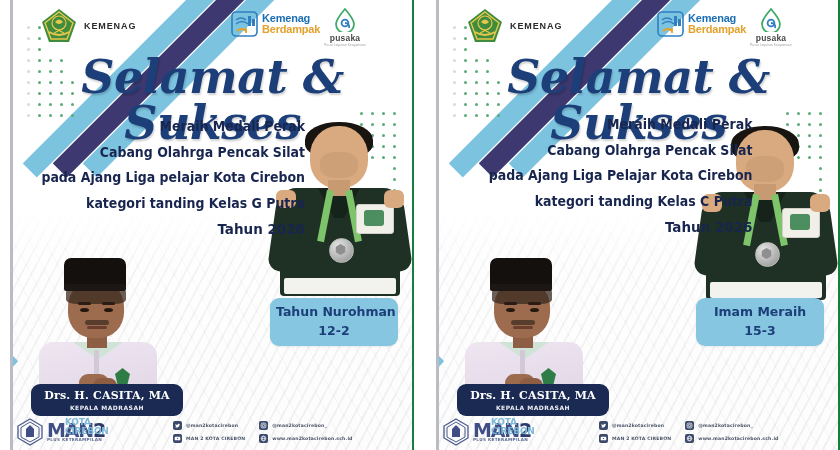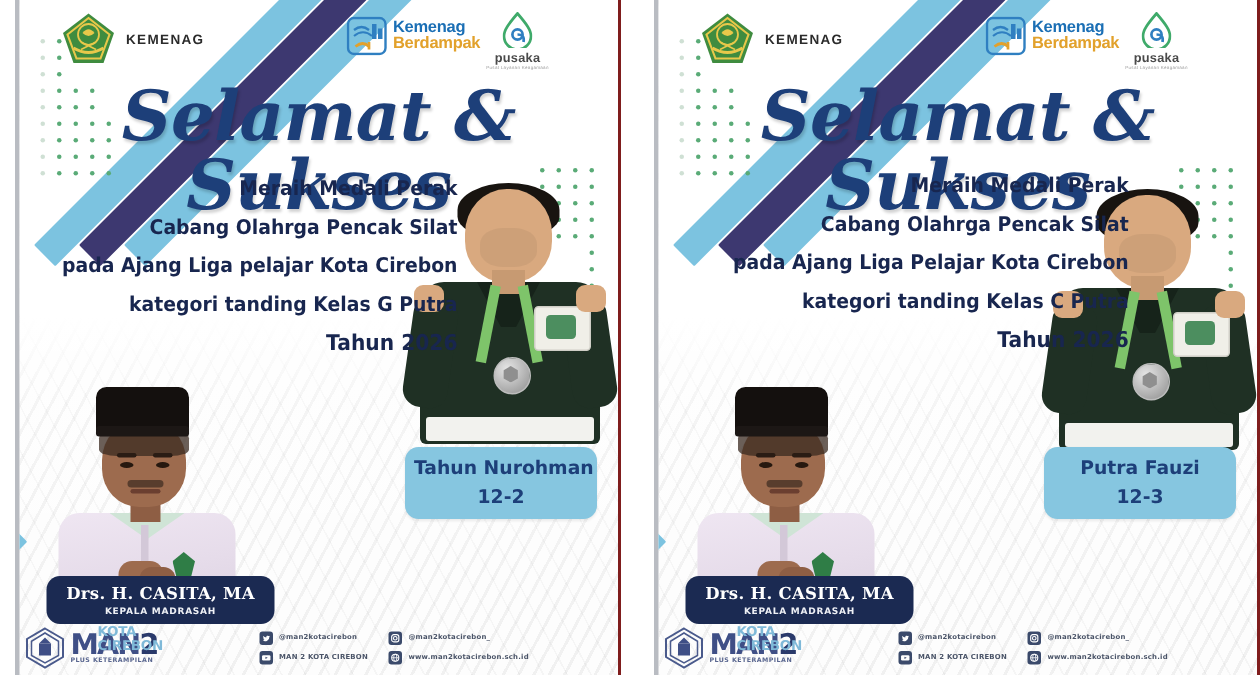--- a/index.html
+++ b/index.html
@@ -11,21 +11,21 @@
   }
   .stage{position:relative;width:840px;height:450px;background:#fff;display:flex;}
 
   
   .poster{
     position:relative;
     width:404px;height:450px;
     background:#fdfdfd;
     overflow:hidden;
     border-left:3px solid #b9bcc2;
-    border-right:2px solid #7f1d1d;
+    border-right:2px solid #15803d;
     box-sizing:border-box;
     flex:0 0 auto;
   }
   .poster.left{margin-left:10px;}
   .poster.right{margin-left:14px;}
   .gap{flex:1 1 auto;background:#fff;}
 
   
   .texture{
     position:absolute;left:0;top:0;right:0;bottom:0;
@@ -670,22 +670,22 @@
       <div class="ribbon-l"></div>
         <div class="ribbon-r"></div>
       <div class="medal"></div>
       <div class="ath-badge"></div>
       <div class="ath-fist-l"></div>
         <div class="ath-fist-r"></div>
       <div class="ath-belt"></div>
     </div>
 
     <div class="name-badge">
-      <div class="nm">Putra Fauzi</div>
-      <div class="cls">12-3</div>
+      <div class="nm">Imam Meraih</div>
+      <div class="cls">15-3</div>
     </div>
 
     <div class="principal">
       <div class="p-shirt"></div>
       <div class="p-collar-l"></div>
         <div class="p-collar-r"></div>
       <div class="p-placket"></div>
       <div class="p-logo"></div>
       <div class="p-neck"></div>
       <div class="p-head"></div>

